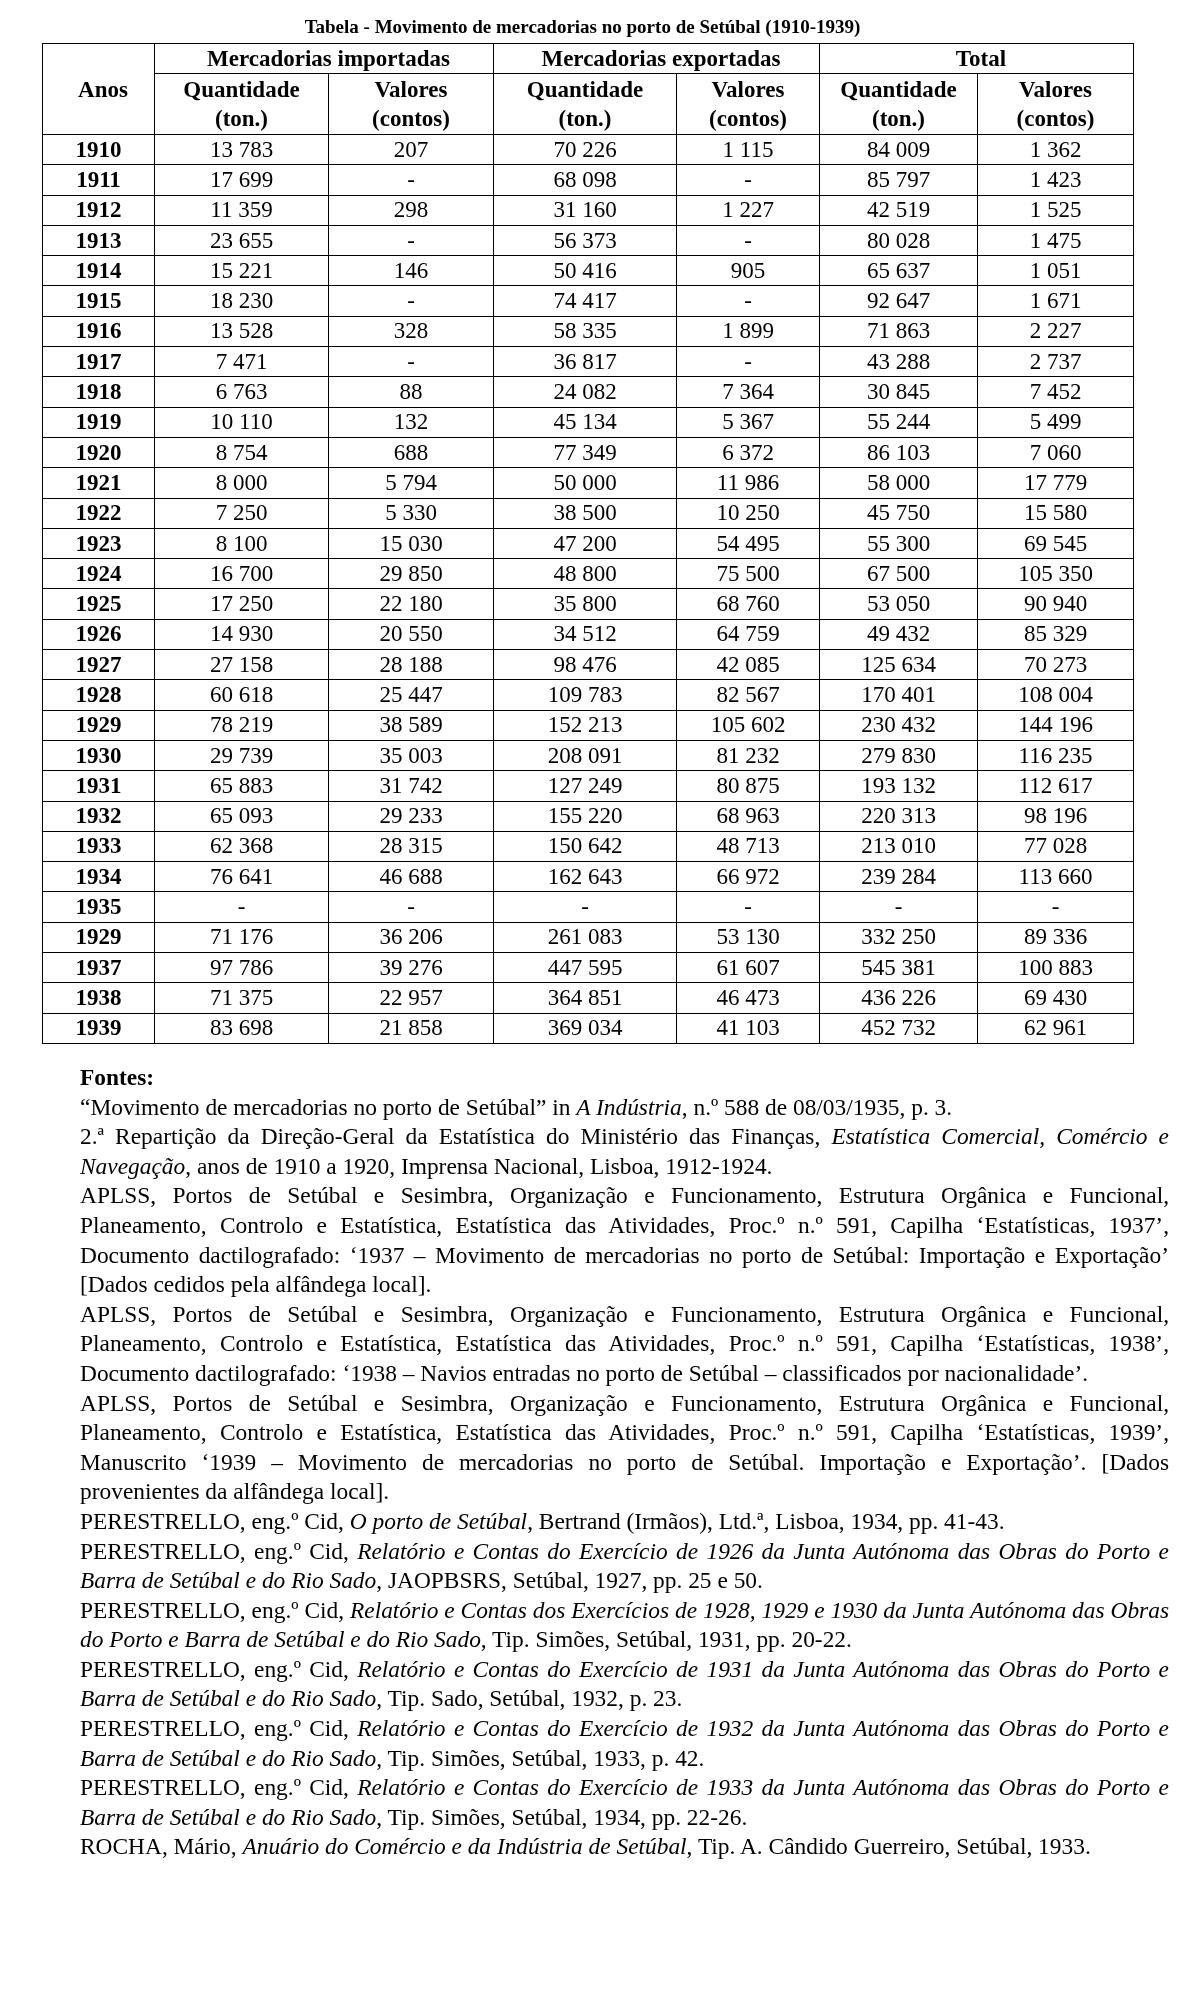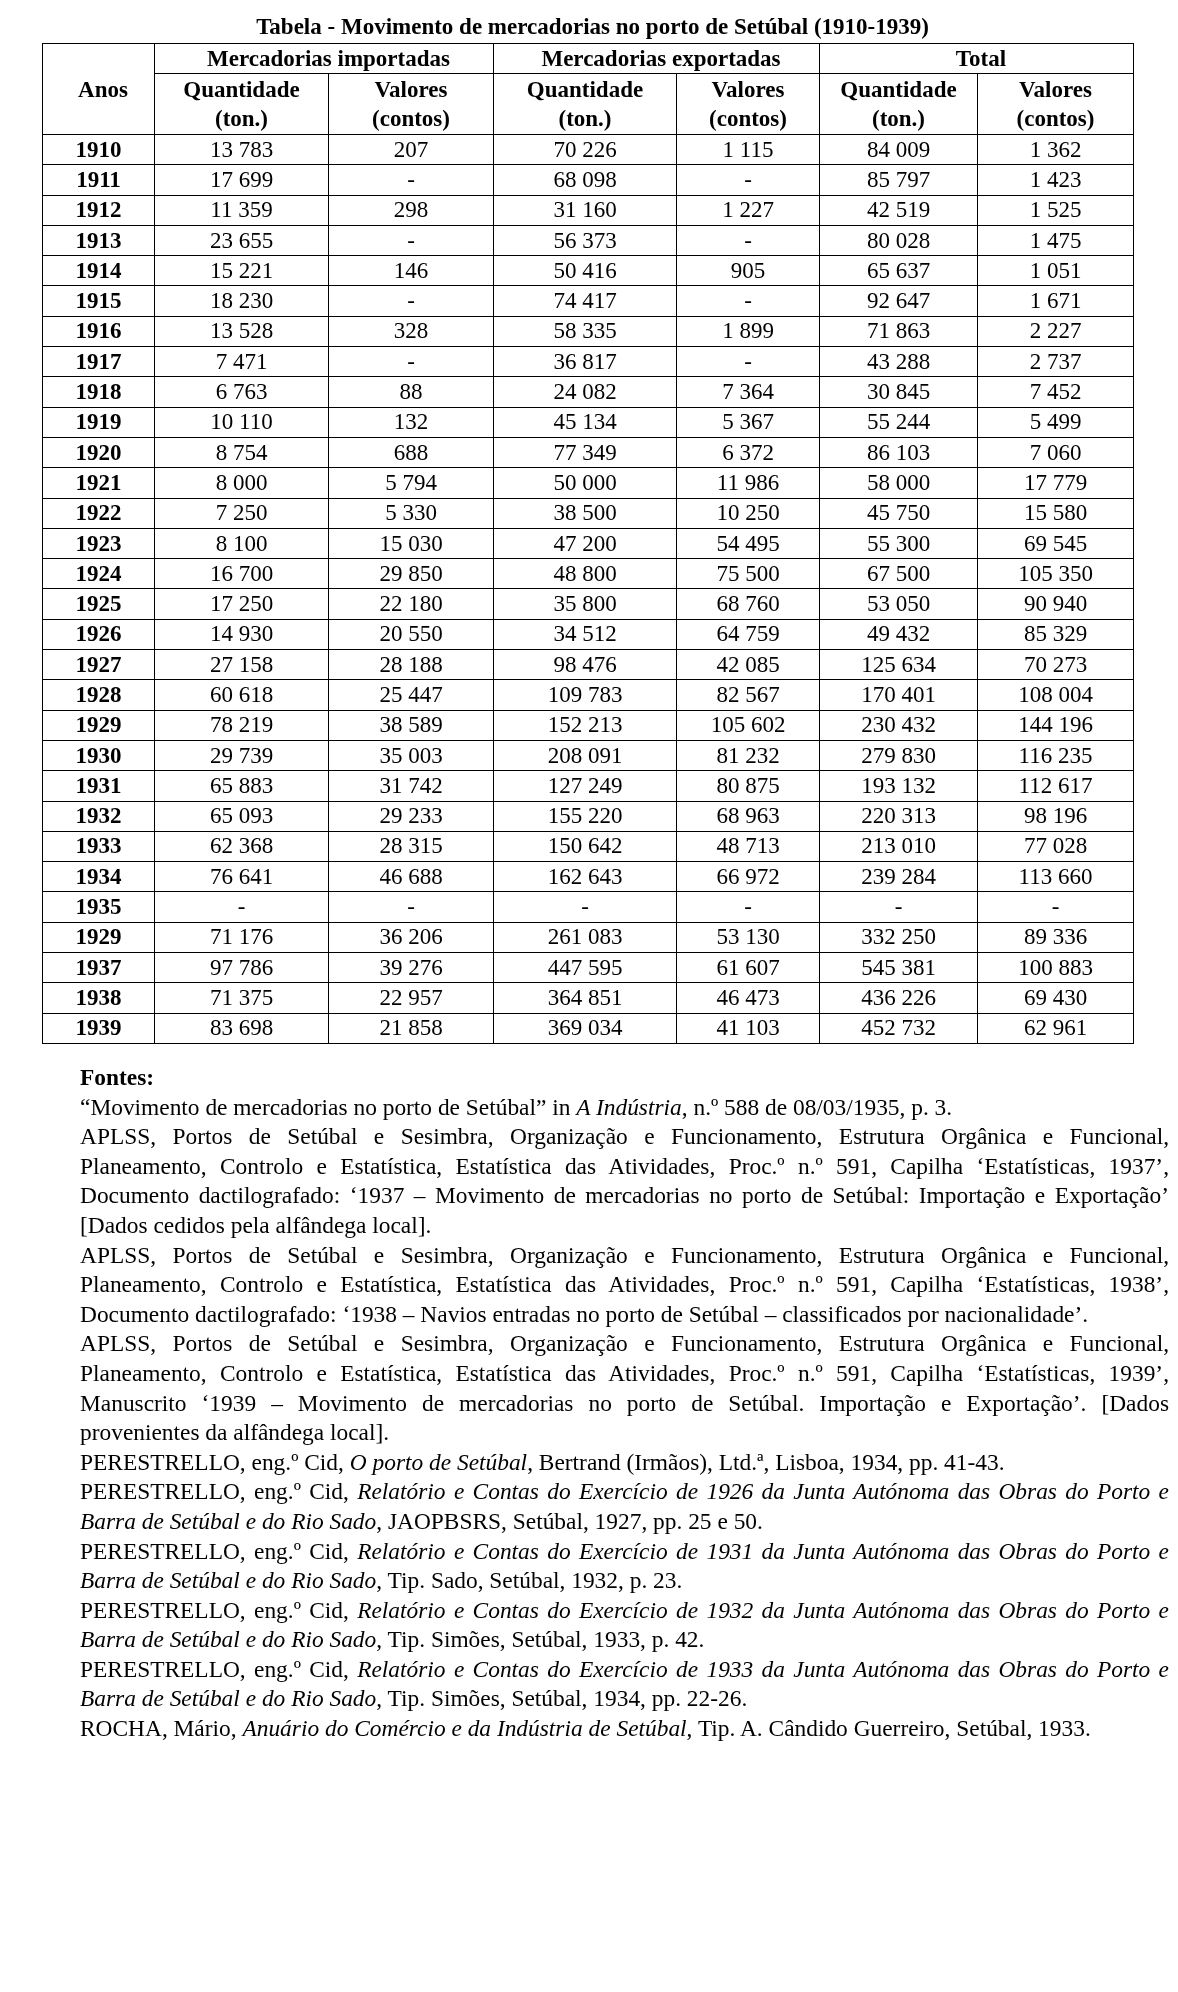--- a/index.html
+++ b/index.html
@@ -1,22 +1,22 @@
 <!DOCTYPE html>
 <html><head>
 <meta charset="utf-8">
 <style>
   html, body { margin: 0; padding: 0; background: #ffffff; }
   body {
     width: 1178px; height: 1992px; position: relative; overflow: hidden;
     font-family: "Liberation Serif", "DejaVu Serif", serif; color: #000;
   }
   .title {
-    position: absolute; left: 47px; width: 1091px; top: 12px;
-    text-align: center; font-weight: bold; font-size: 23px; line-height: 30px;
+    position: absolute; left: 37px; width: 1091px; top: 12px;
+    text-align: center; font-weight: bold; font-size: 19px; line-height: 30px;
   }
   table.data {
     position: absolute; left: 42px; top: 43px;
     border-collapse: collapse; table-layout: fixed; width: 1091px;
     font-size: 23px;
   }
   table.data col.c0 { width: 112px; }
   table.data col.c1 { width: 174px; }
   table.data col.c2 { width: 165px; }
   table.data col.c3 { width: 183px; }
@@ -359,22 +359,24 @@
         <td>41 103</td>
         <td>452 732</td>
         <td>62 961</td>
       </tr>
     </tbody>
 </table>
 
 <div class="sources" id="sources">
   <div class="label">Fontes:</div>
 <p><span>“Movimento de mercadorias no porto de Setúbal” in </span><i>A Indústria</i><span>, n.º 588 de 08/03/1935, p. 3.</span></p>
+    <p><span>2.ª Repartição da Direção-Geral da Estatística do Ministério das Finanças, </span><i>Estatística Comercial, Comércio e Navegação</i><span>, anos de 1910 a 1920, Imprensa Nacional, Lisboa, 1912-1924.</span></p>
     <p><span>APLSS, Portos de Setúbal e Sesimbra, Organização e Funcionamento, Estrutura Orgânica e Funcional, Planeamento, Controlo e Estatística, Estatística das Atividades, Proc.º n.º 591, Capilha ‘Estatísticas, 1937’, Documento dactilografado: ‘1937 – Movimento de mercadorias no porto de Setúbal: Importação e Exportação’ [Dados cedidos pela alfândega local].</span></p>
     <p><span>APLSS, Portos de Setúbal e Sesimbra, Organização e Funcionamento, Estrutura Orgânica e Funcional, Planeamento, Controlo e Estatística, Estatística das Atividades, Proc.º n.º 591, Capilha ‘Estatísticas, 1938’, Documento dactilografado: ‘1938 – Navios entradas no porto de Setúbal – classificados por nacionalidade’.</span></p>
     <p><span>APLSS, Portos de Setúbal e Sesimbra, Organização e Funcionamento, Estrutura Orgânica e Funcional, Planeamento, Controlo e Estatística, Estatística das Atividades, Proc.º n.º 591, Capilha ‘Estatísticas, 1939’, Manuscrito ‘1939 – Movimento de mercadorias no porto de Setúbal. Importação e Exportação’. [Dados provenientes da alfândega local].</span></p>
     <p><span>PERESTRELLO, eng.º Cid, </span><i>O porto de Setúbal</i><span>, Bertrand (Irmãos), Ltd.ª, Lisboa, 1934, pp. 41-43.</span></p>
     <p><span>PERESTRELLO, eng.º Cid, </span><i>Relatório e Contas do Exercício de 1926 da Junta Autónoma das Obras do Porto e Barra de Setúbal e do Rio Sado</i><span>, JAOPBSRS, Setúbal, 1927, pp. 25 e 50.</span></p>
+    <p><span>PERESTRELLO, eng.º Cid, </span><i>Relatório e Contas dos Exercícios de 1928, 1929 e 1930 da Junta Autónoma das Obras do Porto e Barra de Setúbal e do Rio Sado</i><span>, Tip. Simões, Setúbal, 1931, pp. 20-22.</span></p>
     <p><span>PERESTRELLO, eng.º Cid, </span><i>Relatório e Contas do Exercício de 1931 da Junta Autónoma das Obras do Porto e Barra de Setúbal e do Rio Sado</i><span>, Tip. Sado, Setúbal, 1932, p. 23.</span></p>
     <p><span>PERESTRELLO, eng.º Cid, </span><i>Relatório e Contas do Exercício de 1932 da Junta Autónoma das Obras do Porto e Barra de Setúbal e do Rio Sado</i><span>, Tip. Simões, Setúbal, 1933, p. 42.</span></p>
     <p><span>PERESTRELLO, eng.º Cid, </span><i>Relatório e Contas do Exercício de 1933 da Junta Autónoma das Obras do Porto e Barra de Setúbal e do Rio Sado</i><span>, Tip. Simões, Setúbal, 1934, pp. 22-26.</span></p>
     <p><span>ROCHA, Mário, </span><i>Anuário do Comércio e da Indústria de Setúbal</i><span>, Tip. A. Cândido Guerreiro, Setúbal, 1933.</span></p>
   </div>
 
 </body></html>

